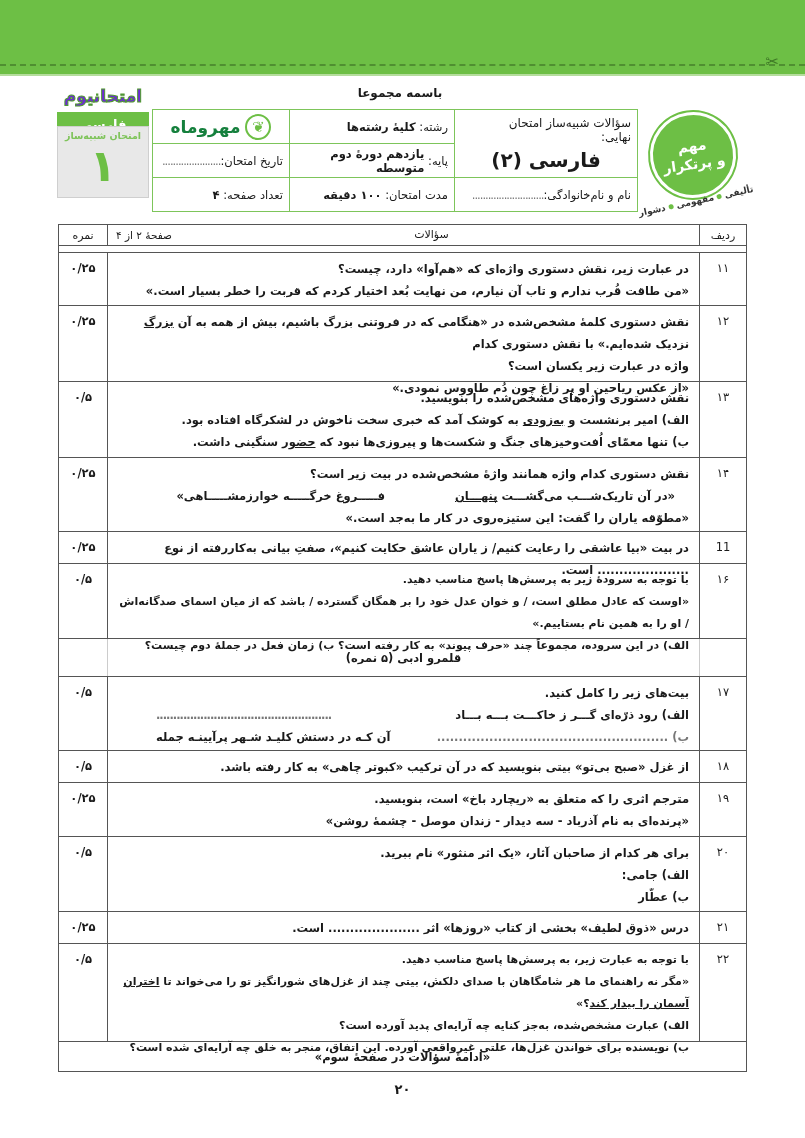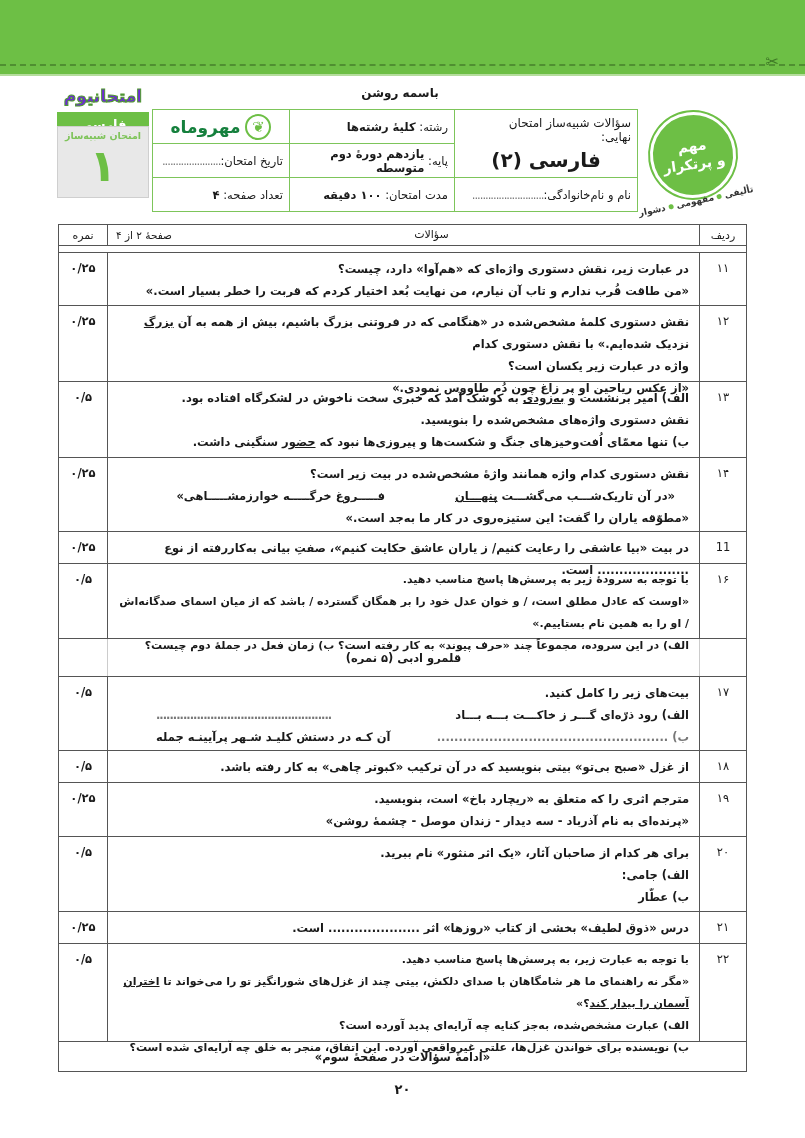--- a/index.html
+++ b/index.html
@@ -76,21 +76,21 @@
   .fillrow { display: flex; justify-content: space-between; padding-left: 40px; }
 </style>
 </head>
 <body>
 
 <div class="top-band"></div>
 <div class="cut-line"></div>
 <span class="scissors">✂</span>
 <div class="band-bottom"></div>
 
-<div class="bismillah">باسمه روشن</div>
+<div class="bismillah">باسمه مجموعا</div>
 
 <div class="brand-title">امتحانیوم</div>
 <div class="subject-box">فارسی</div>
 <div class="exam-box">
   <div class="label">امتحان شبیه‌ساز</div>
   <div class="num">۱</div>
 </div>
 
 <div class="hdr">
   <div class="hcell c-title">
@@ -157,22 +157,22 @@
       <span class="line"><span>نقش دستوری کلمهٔ مشخص‌شده در «هنگامی که در فروتنی بزرگ باشیم، بیش از همه به آن </span><span class="u">بزرگ</span><span> نزدیک شده‌ایم.» با نقش دستوری کدام</span></span>
       <span class="line">واژه در عبارت زیر یکسان است؟</span>
       <span class="line">«از عکس ریاحین او پر زاغ چون دُم طاووس نمودی.»</span>
     </div>
     <div class="col-score">۰/۲۵</div>
   </div>
 
   <div class="row" style="height:76px">
     <div class="col-num">۱۳</div>
     <div class="col-q">
+      <span class="line">نقش دستوری واژه‌های مشخص‌شده را بنویسید.</span>
       <span class="line"><span>الف) امیر برنشست و </span><span class="u">به‌زودی</span><span> به کوشک آمد که خبری سخت ناخوش در لشکرگاه افتاده بود.</span></span>
-      <span class="line">نقش دستوری واژه‌های مشخص‌شده را بنویسید.</span>
       <span class="line"><span>ب) تنها معمّای اُفت‌وخیزهای جنگ و شکست‌ها و پیروزی‌ها نبود که </span><span class="u">حضور</span><span> سنگینی داشت.</span></span>
     </div>
     <div class="col-score">۰/۵</div>
   </div>
 
   <div class="row" style="height:74px">
     <div class="col-num">۱۴</div>
     <div class="col-q">
       <span class="line">نقش دستوری کدام واژه همانند واژهٔ مشخص‌شده در بیت زیر است؟</span>
       <span class="line verse">

